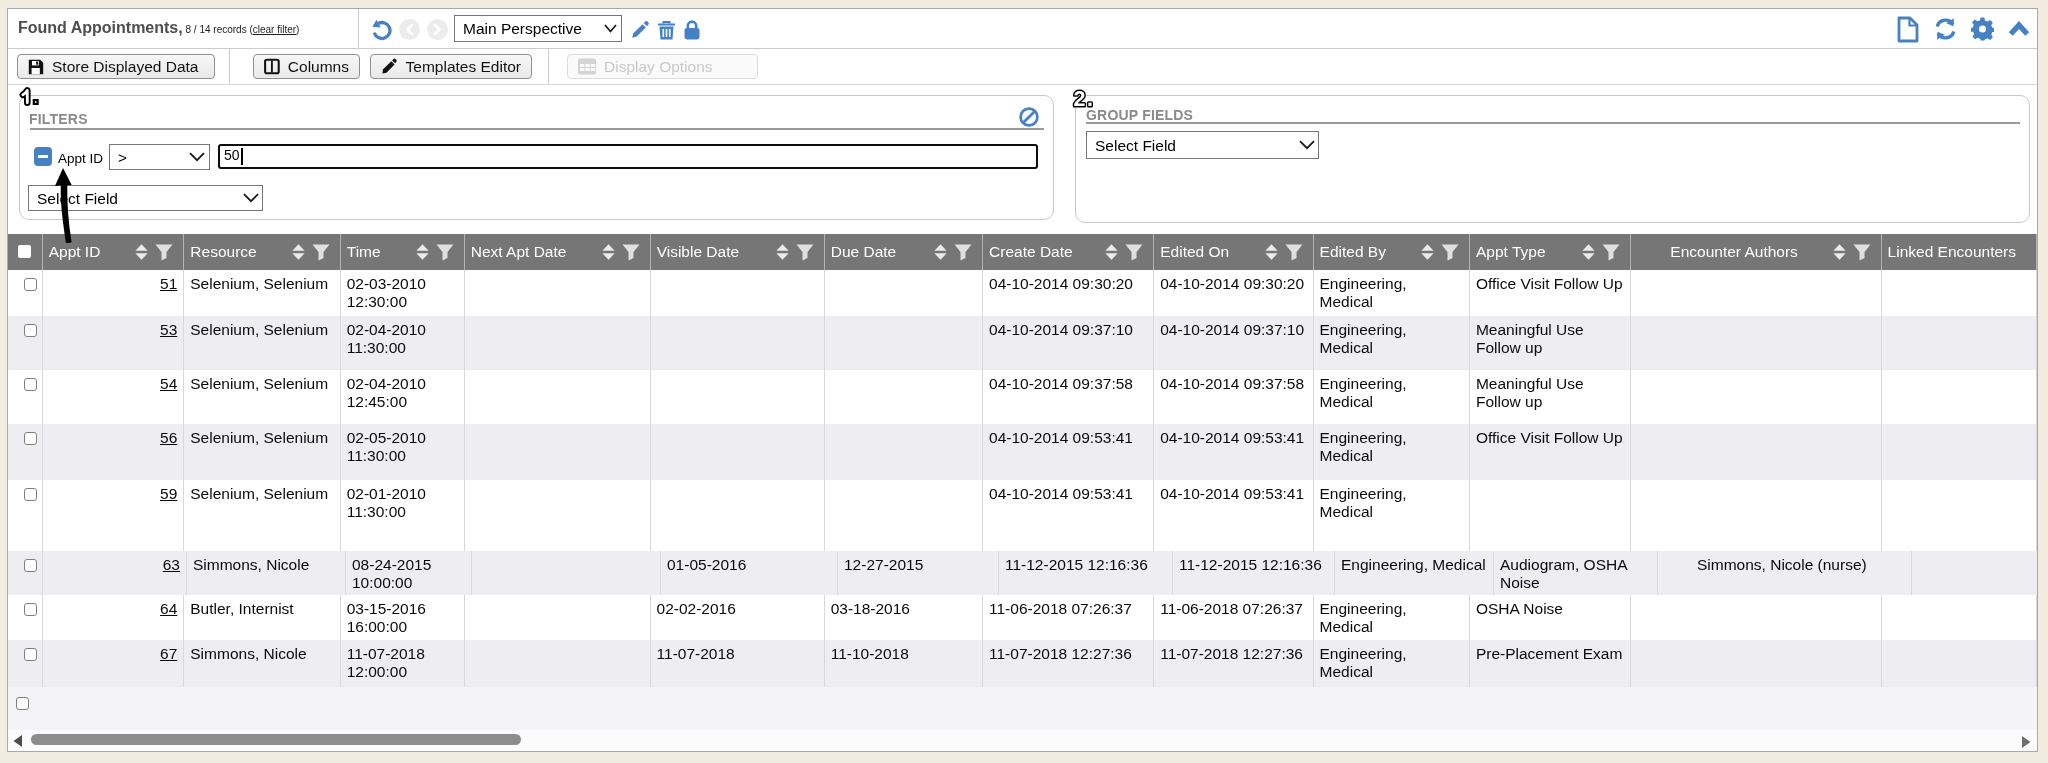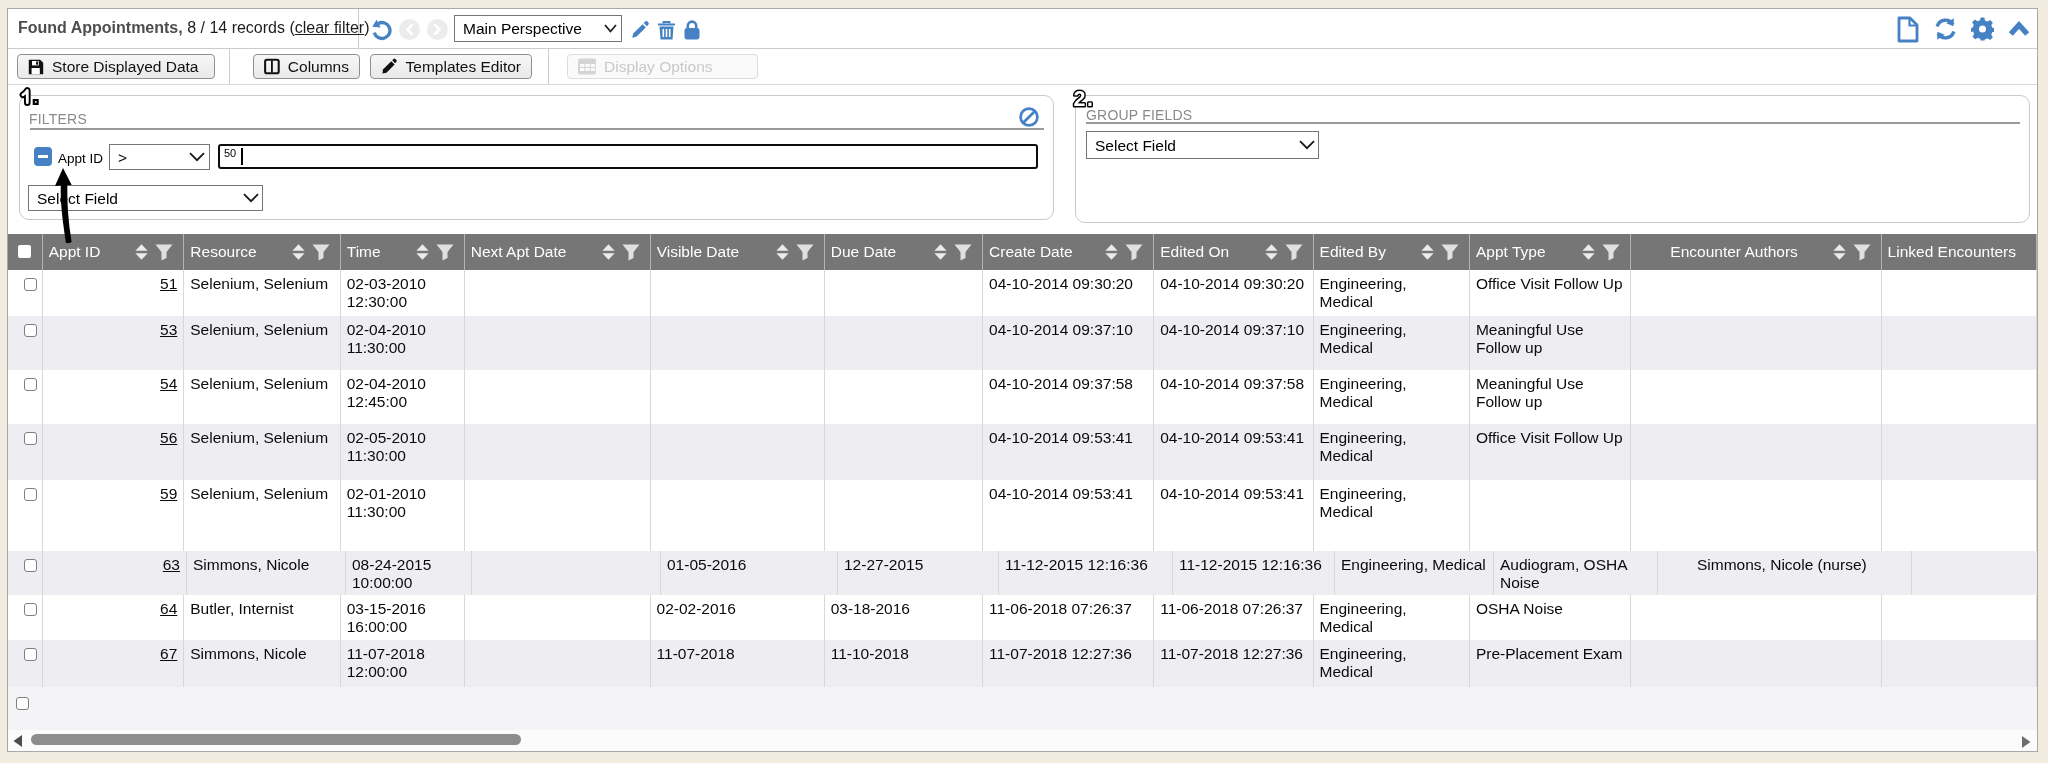--- a/index.html
+++ b/index.html
@@ -6,42 +6,42 @@
 html,body { width:2048px; height:763px; background:#f1ecdf; font-family:"Liberation Sans", sans-serif; position:relative; overflow:hidden; }
 .abs { position:absolute; }
 .panel { position:absolute; left:7px; top:8px; width:2031px; height:744px; background:#fff; border:1px solid #a9a9a9; }
 .hline { position:absolute; height:1px; background:#ccc; }
 .vline { position:absolute; width:1px; background:#ccc; }
 .btn { position:absolute; height:25px; border:1px solid #8f8f8f; border-radius:4px; background:linear-gradient(#f7f7f7,#e9e9e9); display:flex; align-items:center; font-size:15.5px; color:#111; padding:0 10px; gap:8px; white-space:nowrap; }
 .btn.disabled { border-color:#dcdcdc; background:#fafafa; color:#c9c9c9; }
 select.sel { appearance:none; -webkit-appearance:none; border:1px solid #767676; background:#fff; font-family:"Liberation Sans",sans-serif; font-size:15.5px; color:#000; padding:0 8px; position:absolute; border-radius:0; }
 .selchev { position:absolute; pointer-events:none; }
 .fbox { position:absolute; border:1px solid #c9c9c9; border-radius:10px; background:#fff; }
-.flabel { font-size:14px; font-weight:normal; color:#8a8a8a; letter-spacing:0.2px; }
+.flabel { font-size:14px; font-weight:bold; color:#8a8a8a; letter-spacing:0.2px; }
 .fhr { position:absolute; height:1.5px; background:#9a9a9a; }
 
 .thead { position:absolute; left:8px; top:234px; width:2029px; height:36px; background:#767676; display:flex; }
 .th { position:relative; height:100%; border-right:1px solid #b3b3b3; color:#fff; font-size:15.5px; display:flex; align-items:center; padding:0 10px 0 6px; }
 .th .t { flex:1 1 auto; white-space:nowrap; overflow:hidden; }
 .row { position:absolute; left:8px; width:2029px; display:flex; background:#fff; }
 .row.alt { background:#ededf2; }
 .td { position:relative; height:100%; border-right:1px solid #d8d8d8; font-size:15.5px; line-height:17.8px; color:#0a0a0a; padding:5px 6px 0 6px; white-space:pre-line; }
 .td.num { text-align:right; }
 .td.num span { text-decoration:underline; }
 .cb { position:absolute; width:13px; height:13px; border:1.5px solid #7f7f7f; border-radius:3px; background:#fff; }
 .sorticon { flex:0 0 auto; margin-right:7px; }
 .c0{width:35px;} .c1{width:144px;} .c2{width:159px;} .c3{width:126px;} .c4{width:189px;} .c5{width:177px;} .c6{width:161px;} .c7{width:174px;} .c8{width:162px;} .c9{width:159px;} .c10{width:164px;} .c11{width:221px;margin-left:33px;} .c12{width:158px;}
 </style>
 </head>
 <body>
 <div class="panel"></div>
 
 <div class="hline" style="left:8px;top:48px;width:2029px;"></div>
 <div class="vline" style="left:358px;top:9px;height:39px;"></div>
-<div class="abs" style="left:18px;top:19px;font-size:16px;white-space:nowrap;"><span style="font-weight:bold;color:#4d4d4d;">Found Appointments,</span><span style="font-size:16px;color:#1d1d1d;"> 8 / 14 records (<span style="text-decoration:underline;">clear filter</span>)</span></div>
+<div class="abs" style="left:18px;top:19px;font-size:16px;white-space:nowrap;"><span style="font-weight:bold;color:#4d4d4d;">Found Appointments,</span><span style="font-size:10px;color:#1d1d1d;"> 8 / 14 records (<span style="text-decoration:underline;">clear filter</span>)</span></div>
 <svg class="abs" style="left:371px;top:19px;" width="22" height="22" viewBox="0 0 21 21">
   <path d="M3.16 12.97 A 7.6 7.6 0 1 0 6.93 4.29" fill="none" stroke="#4681c4" stroke-width="3.2"></path>
   <path d="M1.3 7.4 L9.2 8.1 L5.3 0.6 Z" fill="#4681c4"></path>
 </svg>
 <div class="abs" style="left:399px;top:19px;width:21px;height:21px;border-radius:50%;background:#ececec;color:#fff;display:flex;align-items:center;justify-content:center;">
     <svg width="9" height="11" viewBox="0 0 9 11">
       <path d="M7 1 L2.5 5.5 L7 10" fill="none" stroke="#fff" stroke-width="2.6" stroke-linecap="round" stroke-linejoin="round"></path>
     </svg>
   </div>
 <div class="abs" style="left:427px;top:19px;width:21px;height:21px;border-radius:50%;background:#ececec;color:#fff;display:flex;align-items:center;justify-content:center;">
@@ -123,21 +123,21 @@
     <path d="M4.2 15.8 L15.8 4.2" stroke="#4681c4" stroke-width="2.7"></path>
   </svg>
 <div class="fhr" style="left:30px;top:128px;width:1014px;"></div>
 <div class="abs" style="left:34px;top:147px;width:18px;height:19px;border-radius:4px;background:#4681c4;"></div>
 <div class="abs" style="left:38px;top:155px;width:10px;height:3px;background:#fff;"></div>
 <div class="abs" style="left:58px;top:151px;font-size:13.5px;color:#000;">Appt ID</div>
 <select class="sel" style="left:109px;top:144px;width:101px;height:26px;"><option>&gt;</option></select>
 <svg class="selchev" style="left:189px;top:152px;" width="16" height="10" viewBox="0 0 16 10">
     <path d="M1 1.2 L8 8.2 L15 1.2" fill="none" stroke="#1a1a1a" stroke-width="1.8"></path>
   </svg>
-<div class="abs" style="left:218px;top:144px;width:820px;height:25px;border:2.5px solid #0d0d0d;border-radius:3px;background:#fff;font-size:11px;color:#000;padding:1px 0 0 4px;">50</div>
+<div class="abs" style="left:218px;top:144px;width:820px;height:25px;border:2.5px solid #0d0d0d;border-radius:3px;background:#fff;font-size:14px;color:#000;padding:1px 0 0 4px;">50</div>
 <div class="abs" style="left:241px;top:148px;width:1.6px;height:17px;background:#000;"></div>
 <select class="sel" style="left:28px;top:185px;width:235px;height:26px;"><option>Select Field</option></select>
 <svg class="selchev" style="left:243px;top:193px;" width="16" height="10" viewBox="0 0 16 10">
     <path d="M1 1.2 L8 8.2 L15 1.2" fill="none" stroke="#1a1a1a" stroke-width="1.8"></path>
   </svg>
 <div class="fbox" style="left:1075px;top:95px;width:955px;height:128px;"></div>
 <div class="abs flabel" style="left:1086px;top:107px;">GROUP FIELDS</div>
 <div class="fhr" style="left:1086px;top:122px;width:934px;"></div>
 <select class="sel" style="left:1086px;top:131px;width:233px;height:28px;"><option>Select Field</option></select>
 <svg class="selchev" style="left:1299px;top:140px;" width="16" height="10" viewBox="0 0 16 10">

